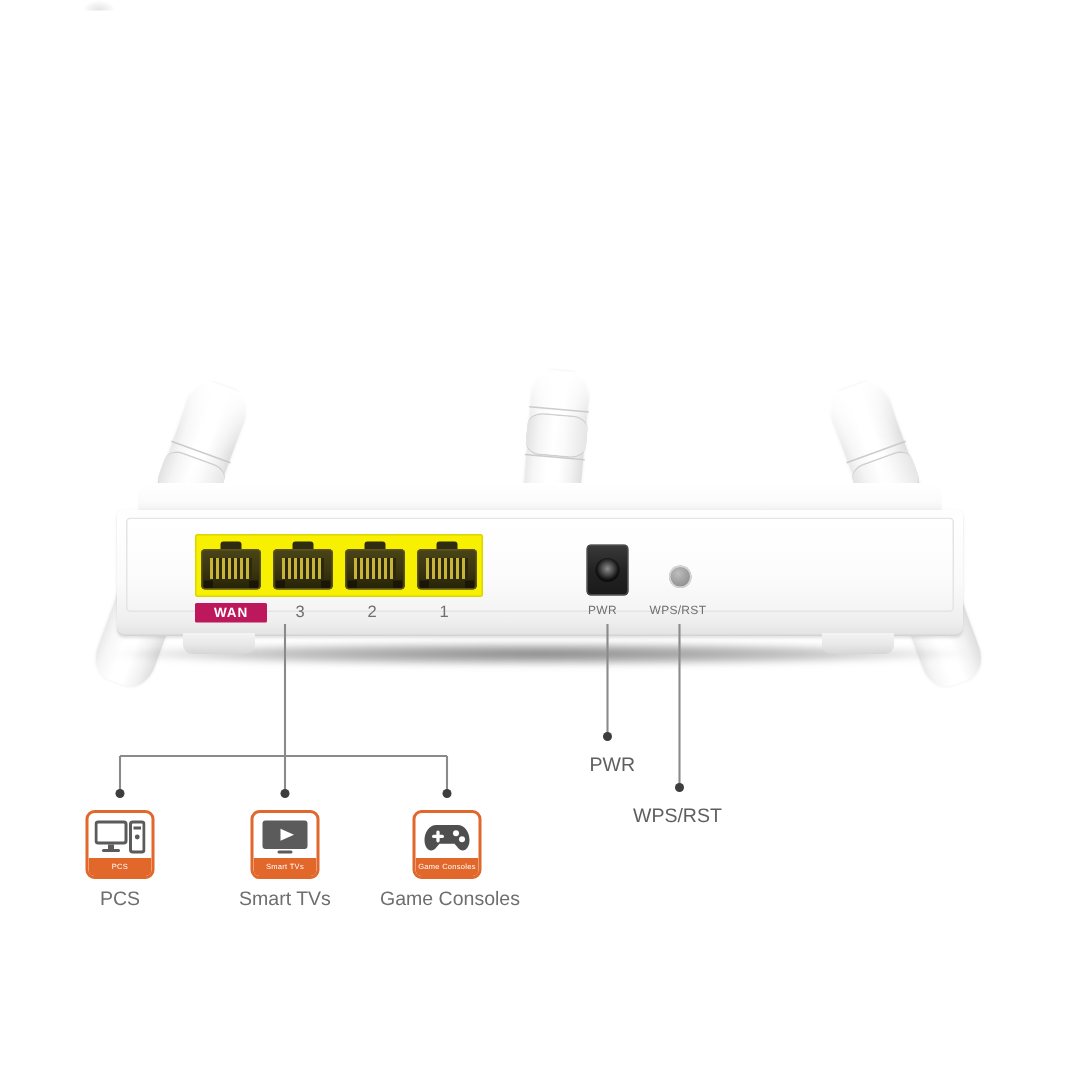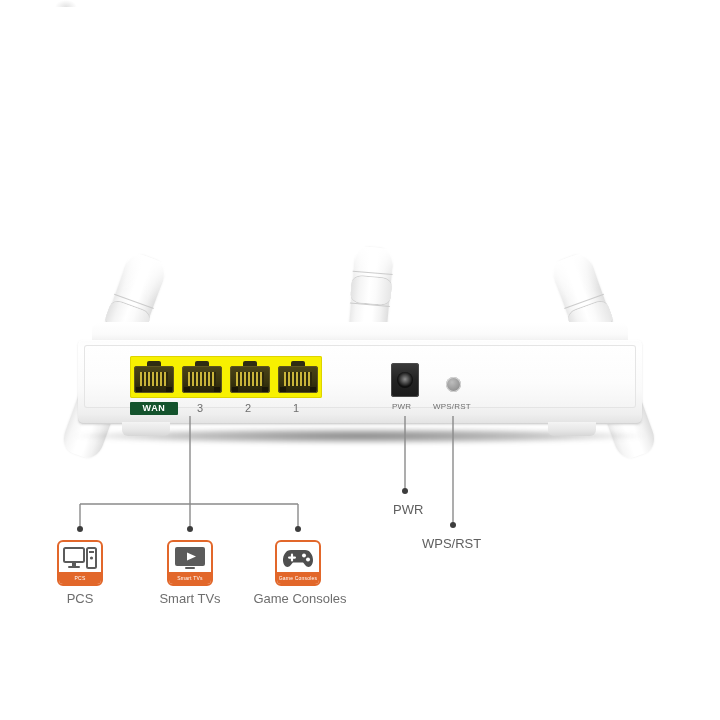--- a/index.html
+++ b/index.html
@@ -204,21 +204,21 @@
     top: 402px;
     width: 192px;
     height: 14px;
   }
   #wan-badge {
     position: absolute;
     left: 0;
     top: 0;
     width: 48px;
     height: 13px;
-    background: #14532d;
+    background: #be185d;
     border-radius: 1px;
     color: #ffffff;
     font-size: 9px;
     font-weight: bold;
     letter-spacing: 0.6px;
     text-align: center;
     line-height: 13px;
   }
   .port-num {
     position: absolute;

